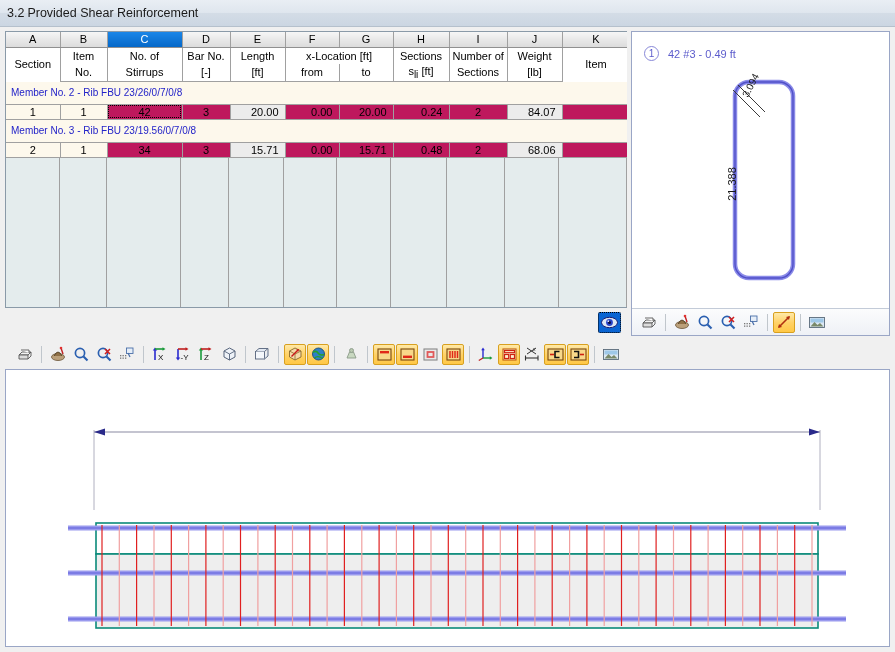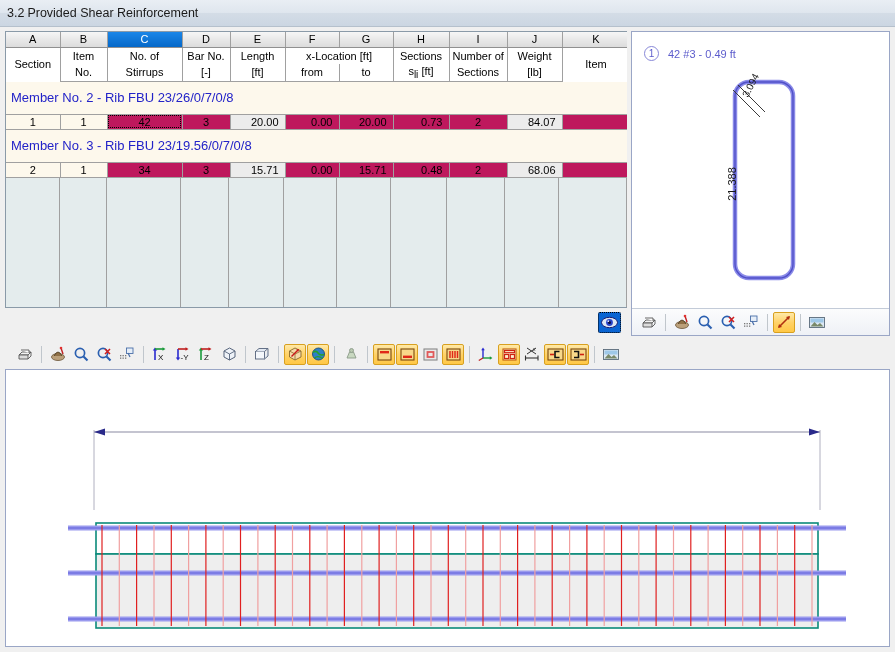--- a/index.html
+++ b/index.html
@@ -86,23 +86,23 @@
     text-align: center;
     height: 17px;
     font-size: 11px;
     border-bottom: none;
   }
   tr.texthdr2 td { border-bottom: 1px solid #a0a0a0; height: 17px; margin-top: 12px; }
 
   tr.grouprow td {
     background: #fdf8ec;
     color: #2323c8;
-    font-size: 13px;
+    font-size: 10px;
     text-align: left;
-    height: 33px;
+    height: 23px;
     padding-left: 5px;
     border-right: none;
   }
   tr.datarow td {
     height: 15px;
     text-align: center;
     background: #be185d;
   }
   tr.datarow td.beige { background: #fdf8ec; }
   tr.datarow td.gray  { background: #ececec; }
@@ -278,21 +278,21 @@
               <td colspan="11">Member No. 2  -  Rib FBU 23/26/0/7/0/8</td>
             </tr>
             <tr class="datarow">
               <td class="beige">1</td>
               <td class="beige">1</td>
               <td class="focuscell">42</td>
               <td class="">3</td>
               <td class="gray num">20.00</td>
               <td class="num">0.00</td>
               <td class="num">20.00</td>
-              <td class="num">0.73</td>
+              <td class="num">0.24</td>
               <td class="">2</td>
               <td class="gray num">84.07</td>
               <td class=""></td>
             </tr>
             <tr class="grouprow">
               <td colspan="11">Member No. 3  -  Rib FBU 23/19.56/0/7/0/8</td>
             </tr>
             <tr class="datarow">
               <td class="beige">2</td>
               <td class="beige">1</td>

